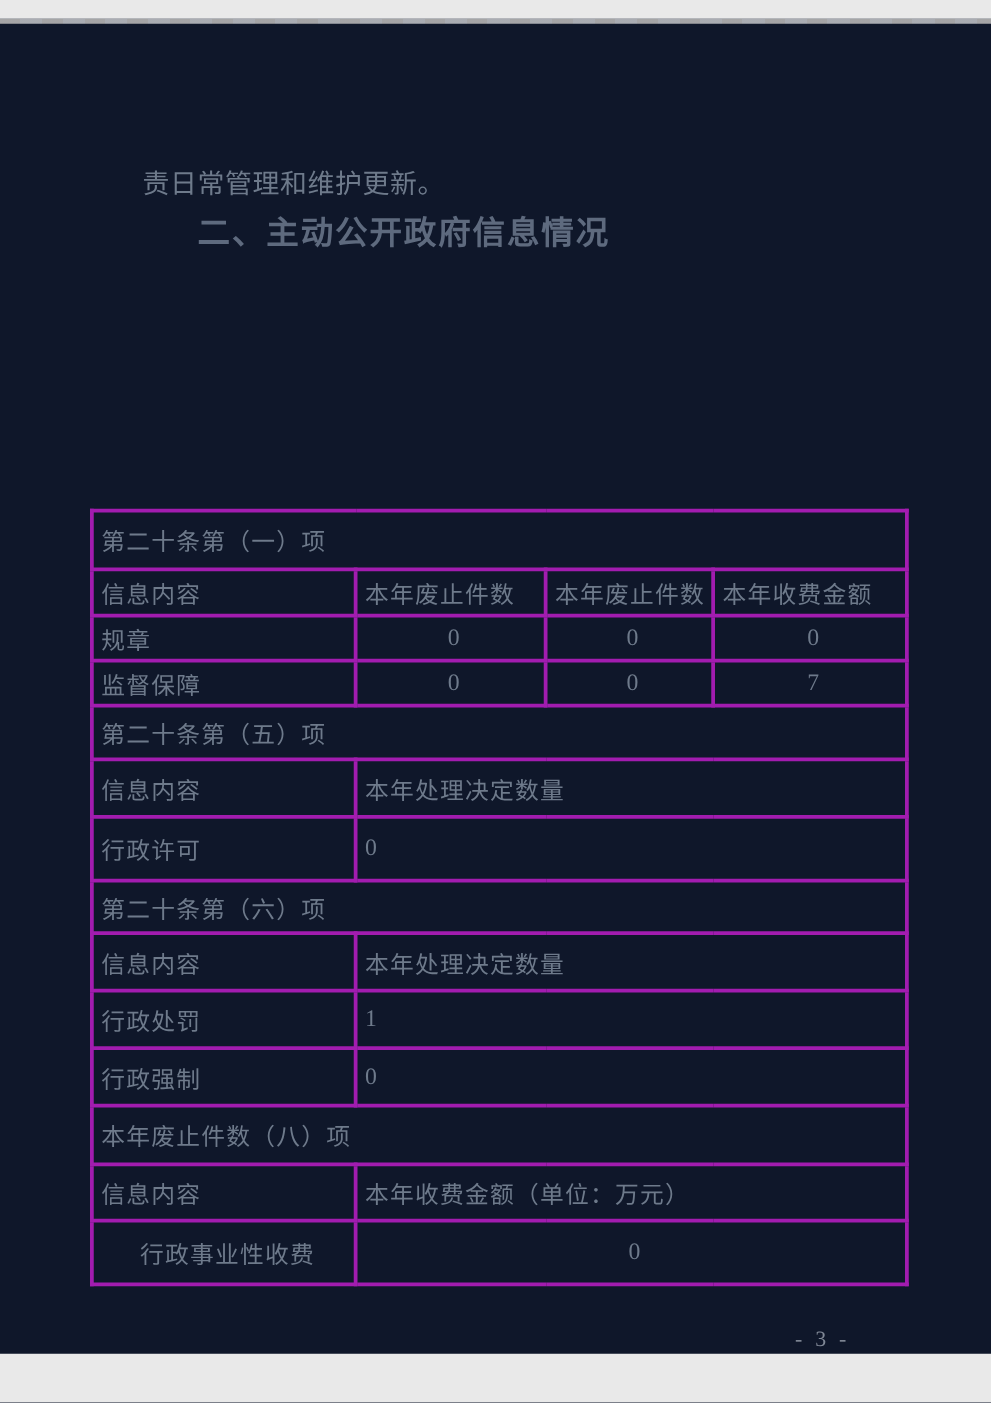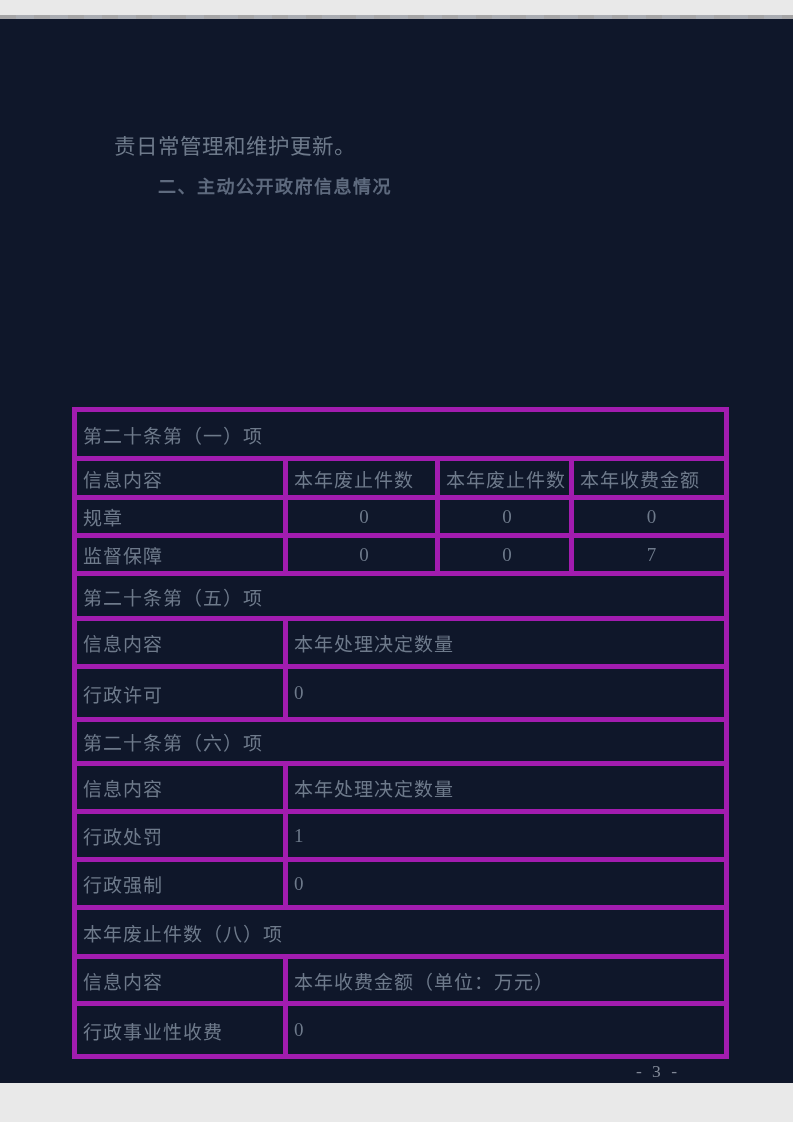--- a/index.html
+++ b/index.html
@@ -31,38 +31,38 @@
   }
   .prose p.indent{text-indent:44px;}
   .run-head{
     font-family:"Liberation Sans","DejaVu Sans",sans-serif;
     font-weight:bold;
     color:#5e6a7e;
   }
   .sec-heading{
     margin:0;
     padding-left:44px;
-    font-family:Liberation Sans, sans-serif;
+    font-family:Liberation Serif, serif;
     font-weight:bold;
-    font-size:18px;
+    font-size:26px;
     line-height:40px;
     letter-spacing:1.5px;
     color:#5e6a7e;
   }
   table.info{
     position:absolute;
     left:72px;top:392px;
     width:652px;
     border-collapse:collapse;
     table-layout:fixed;
     font-size:19px;
     color:#6e7a8b;
   }
   table.info td{
-    border:5px solid #a21caf;
+    border:3px solid #a21caf;
     padding:0 0 0 6px;
     letter-spacing:1px;
     vertical-align:middle;
     overflow:hidden;
   }
   td.title-cell{padding-left:8px;}
   td.num{text-align:center;padding-left:0;}
   td.val{padding-left:3px;}
   tr.r1 td{height:44px;}
   tr.r2 td{height:34px;}
@@ -70,21 +70,21 @@
   tr.r4 td{height:33px;}
   tr.r5 td{height:40px;}
   tr.r6 td{height:43px;}
   tr.r7 td{height:48px;}
   tr.r8 td{height:39px;}
   tr.r9 td{height:43px;}
   tr.r10 td{height:43px;}
   tr.r11 td{height:43px;}
   tr.r12 td{height:44px;}
   tr.r13 td{height:42px;}
-  tr.r14 td{height:48px;}
+  tr.r14 td{height:48px;text-align:center;}
   .page-number{
     position:absolute;
     top:1046px;left:618px;width:80px;
     text-align:center;
     font-size:17.5px;
     letter-spacing:3px;
     color:#808896;
   }
 </style>
 </head>

